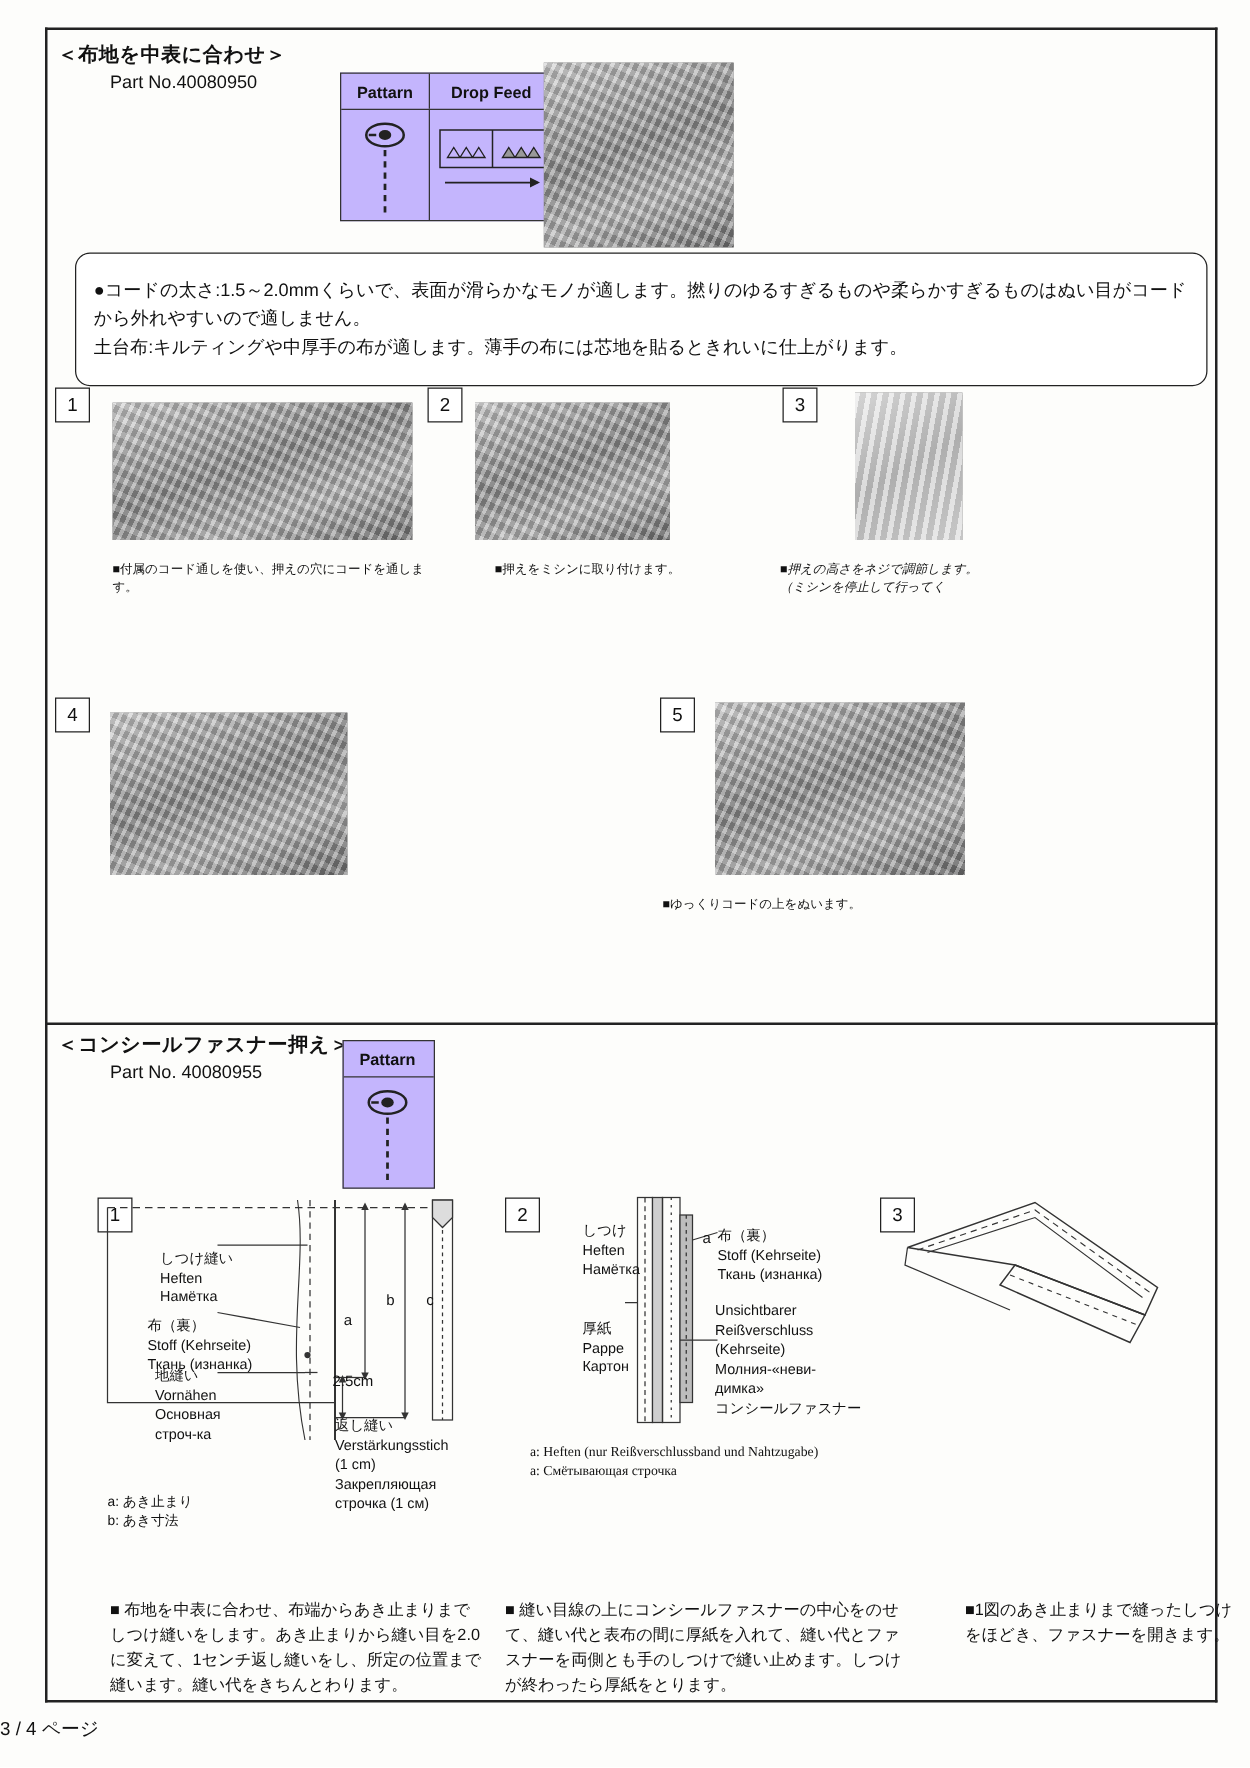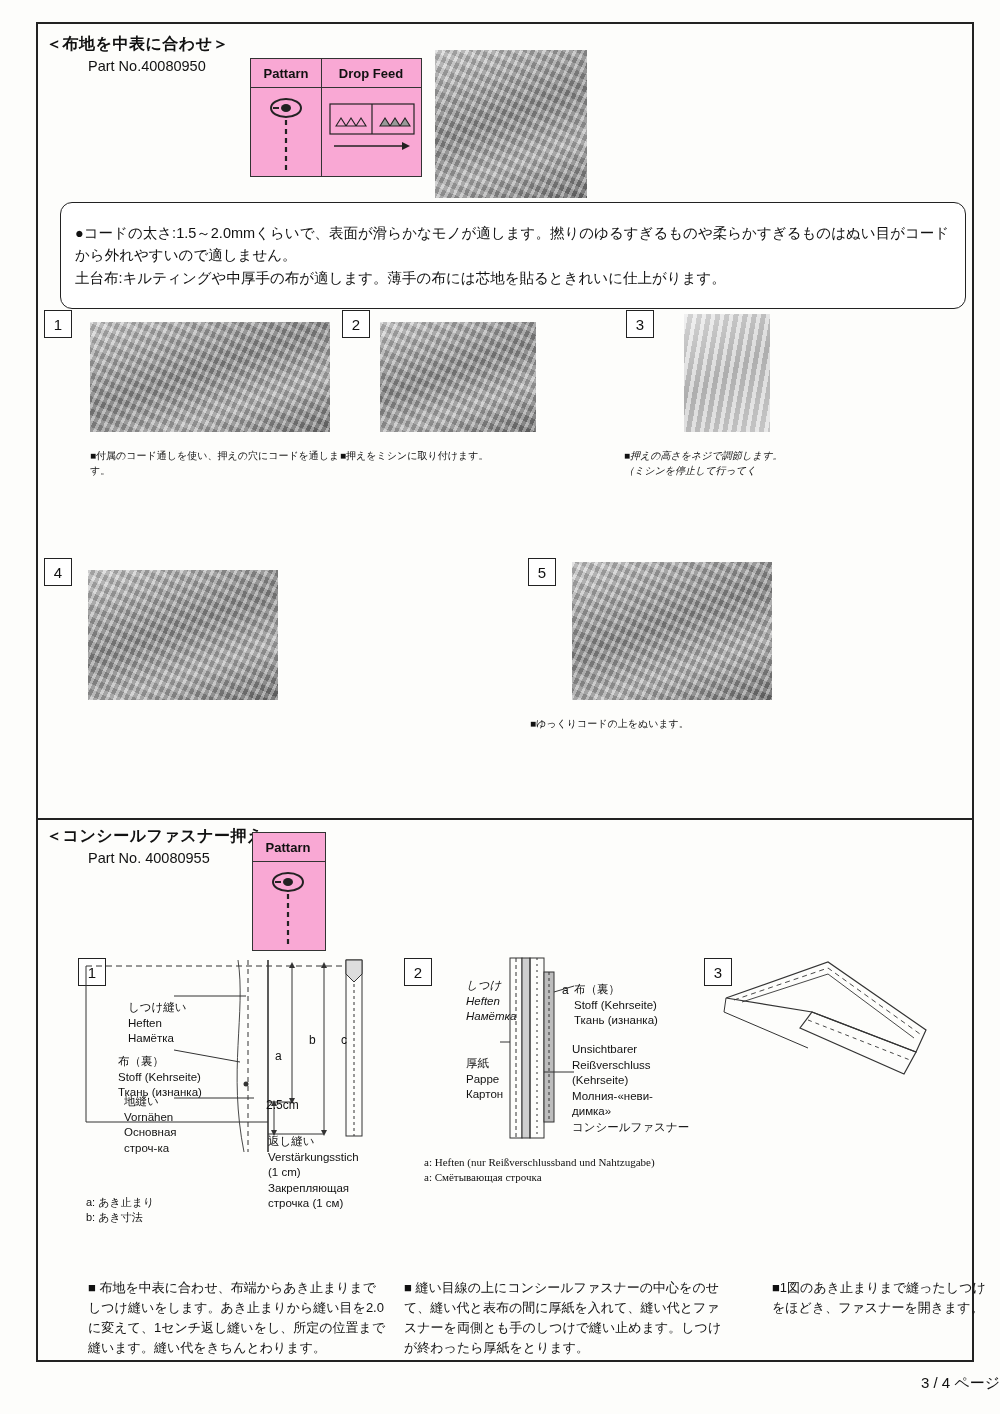--- a/index.html
+++ b/index.html
@@ -61,21 +61,22 @@
   }
   .part-no {
     position: absolute;
     font-size: 14.5px;
   }
 
   
   .pattern-box {
     position: absolute;
     border: 1.5px solid #333;
-    background: #f9a8d4;
+    background: #c4b5fd;
+    margin-left: 22px;
   }
   .pattern-head {
     display: flex;
     border-bottom: 1.5px solid #333;
     height: 28px;
   }
   .pattern-head > div {
     display: flex;
     align-items: center;
     justify-content: center;
@@ -153,21 +154,21 @@
   }
   .caption.small {
     font-size: 13px;
     line-height: 1.55;
   }
 
   .footer {
     position: absolute;
     left: 0;
     width: 1000px;
-    text-align: right;
+    text-align: left;
     font-size: 15px;
   }
 
   
   .diagram-label {
     position: absolute;
     font-size: 11.5px;
     line-height: 1.35;
     white-space: pre-line;
   }
@@ -236,21 +237,21 @@
   <div class="step-num" style="left:44px; top:310px;">1</div>
   <div class="photo" style="left:90px; top:322px; width:240px; height:110px;">
       <div class="noise"></div>
     </div>
   <div class="caption" style="left:90px; top:448px; width:250px;">■付属のコード通しを使い、押えの穴にコードを通します。</div>
 
   <div class="step-num" style="left:342px; top:310px;">2</div>
   <div class="photo" style="left:380px; top:322px; width:156px; height:110px;">
       <div class="noise"></div>
     </div>
-  <div class="caption" style="left:340px; top:448px; width:260px;">■押えをミシンに取り付けます。</div>
+  <div class="caption" style="left:340px; top:448px; width:260px;text-align:center;">■押えをミシンに取り付けます。</div>
 
   <div class="step-num" style="left:626px; top:310px;">3</div>
   <div class="photo light" style="left:684px; top:314px; width:86px; height:118px;">
       <div class="noise"></div>
     </div>
   <div class="caption" style="left:624px; top:448px; width:300px; white-space:pre-line;font-style:italic;">■押えの高さをネジで調節します。
 （ミシンを停止して行ってく</div>
 
   <div class="step-num" style="left:44px; top:558px;">4</div>
   <div class="photo" style="left:88px; top:570px; width:190px; height:130px;">
@@ -353,21 +354,21 @@
       <line x1="16" y1="6" x2="16" y2="186" stroke="#333" stroke-width="1" stroke-dasharray="4,3"></line>
       <rect x="44" y="20" width="10" height="150" fill="#bdbdbd" stroke="#333" stroke-width="1"></rect>
       <line x1="49" y1="20" x2="49" y2="170" stroke="#333" stroke-width="1" stroke-dasharray="3,3"></line>
       <line x1="37" y1="6" x2="37" y2="186" stroke="#333" stroke-width="1" stroke-dasharray="2,4"></line>
       <line x1="54" y1="40" x2="74" y2="34" stroke="#333" stroke-width="1"></line>
       <line x1="10" y1="90" x2="-60" y2="90" stroke="#333" stroke-width="1"></line>
       <line x1="44" y1="120" x2="74" y2="120" stroke="#333" stroke-width="1"></line>
     </svg>
   </div>
 
-  <div class="diagram-label" style="left:466px; top:978px;font-style:italic;">しつけ
+  <div class="diagram-label" style="left:466px; top:978px;">しつけ
 Heften
 Намётка</div>
   <div class="diagram-label" style="left:574px; top:982px;">布（裏）
 Stoff (Kehrseite)
 Ткань (изнанка)</div>
   <div class="diagram-label" style="left:466px; top:1056px;">厚紙
 Pappe
 Картон</div>
   <div class="diagram-label" style="left:572px; top:1042px;">Unsichtbarer
 Reißverschluss

